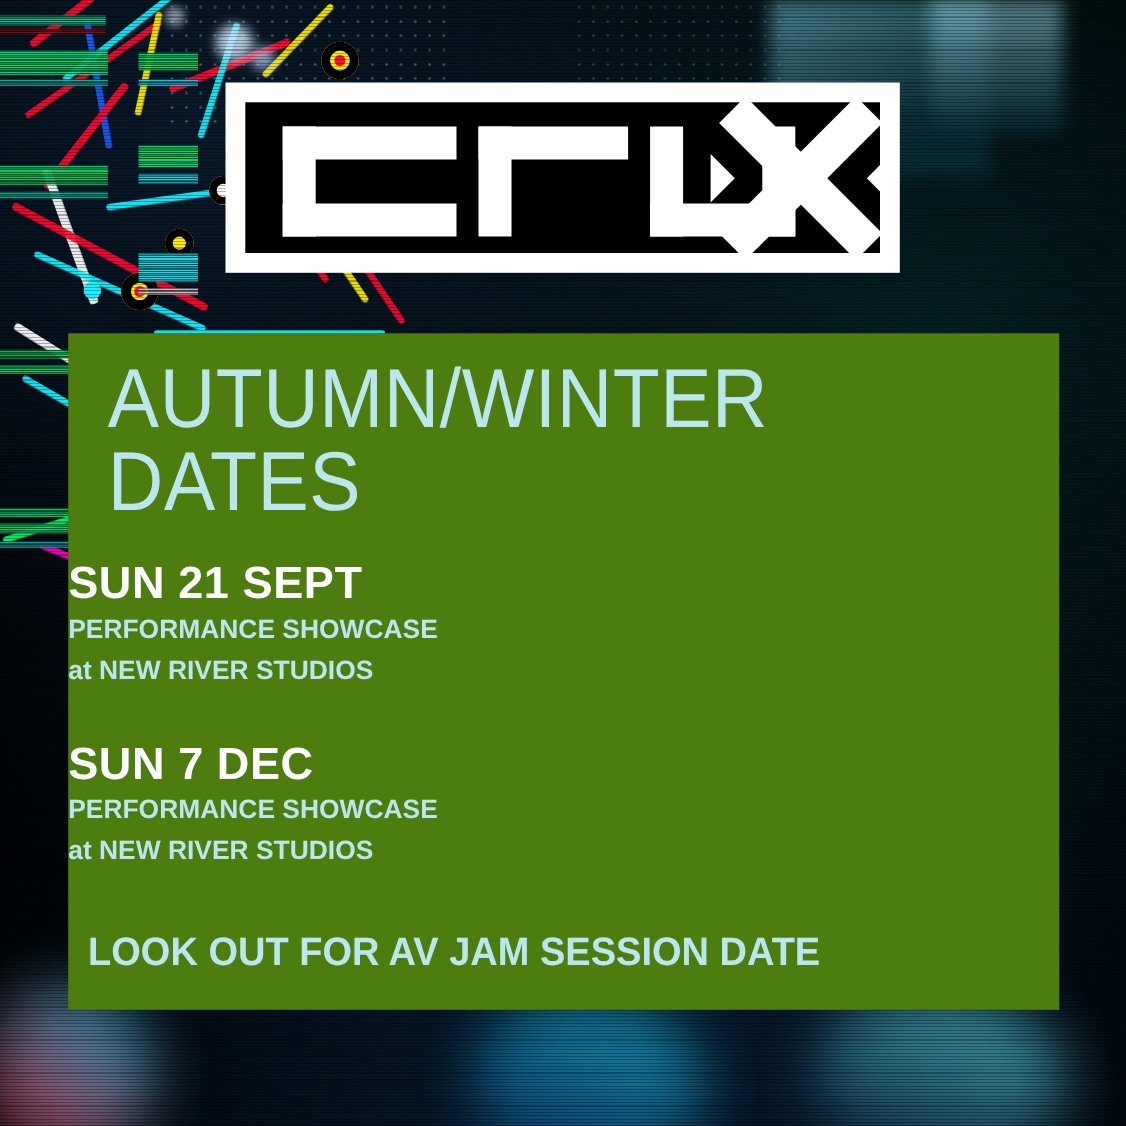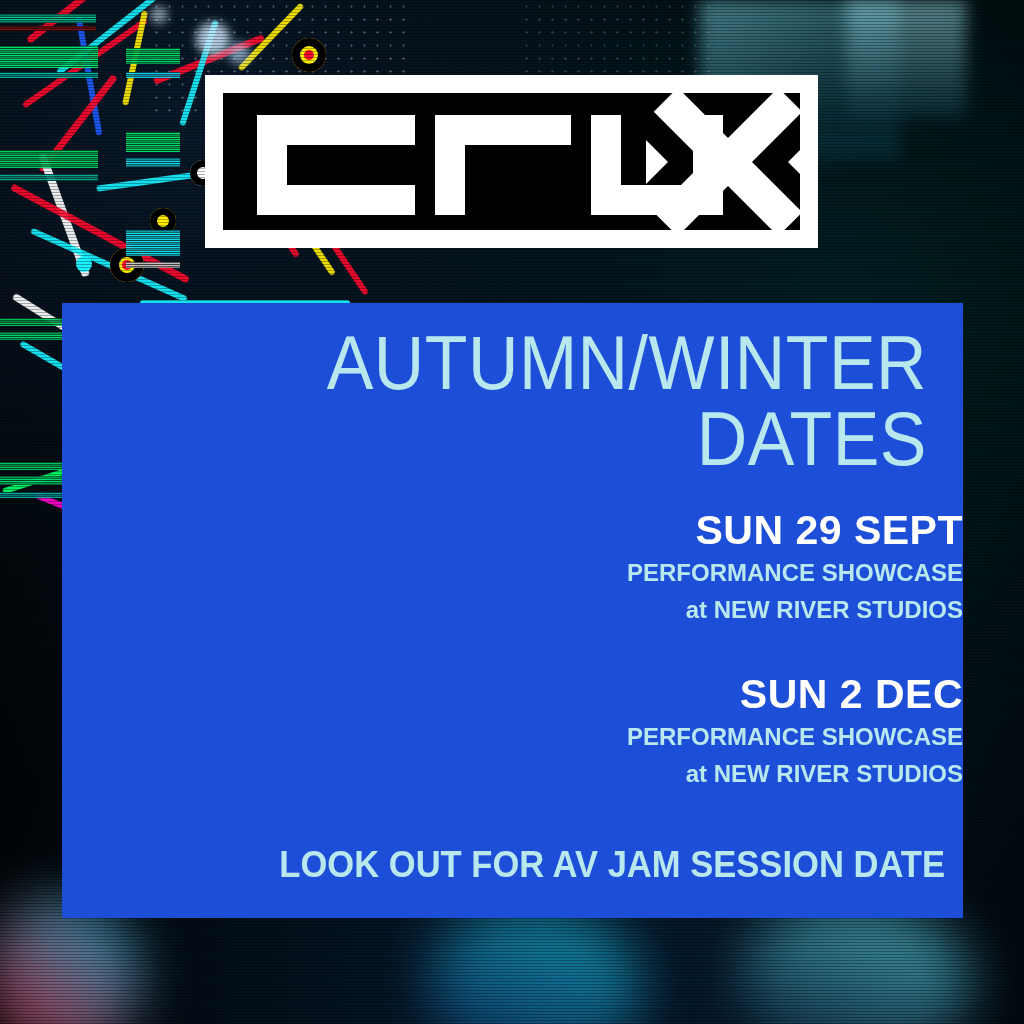--- a/index.html
+++ b/index.html
@@ -131,22 +131,22 @@
     border-top: 22px solid transparent;
     border-bottom: 22px solid transparent;
     border-right: 22px solid #fff;
   }
 
   
   #panel {
     position: absolute;
     left: 62px; top: 303px;
     width: 901px; height: 615px;
-    background: #1d4ed8;
-    text-align: right;
+    background: #4d7c0f;
+    text-align: left;
   }
   #headline {
     margin: 0;
     padding-top: 22px;
     font-size: 76px;
     line-height: 1.0;
     letter-spacing: 0.5px;
     font-weight: 400;
     color: #b8e8ee;
     font-family: "Liberation Sans Narrow", "Liberation Sans", sans-serif;
@@ -302,27 +302,27 @@
         <span class="wedge r"></span>
       </div>
     </div>
   </div>
 
   <div id="panel">
 
     <h1 id="headline">AUTUMN/WINTER DATES</h1>
 
     <div class="date-block">
-      <div class="date-line">SUN 29 SEPT</div>
+      <div class="date-line">SUN 21 SEPT</div>
       <div class="venue-line">PERFORMANCE SHOWCASE</div>
       <div class="venue-line">at NEW RIVER STUDIOS</div>
     </div>
 
     <div class="date-block" id="second-block">
-      <div class="date-line">SUN 2 DEC</div>
+      <div class="date-line">SUN 7 DEC</div>
       <div class="venue-line">PERFORMANCE SHOWCASE</div>
       <div class="venue-line">at NEW RIVER STUDIOS</div>
     </div>
 
     <div id="footnote">LOOK OUT FOR AV JAM SESSION DATE</div>
   </div>
 
 </div>
 
 </body></html>

